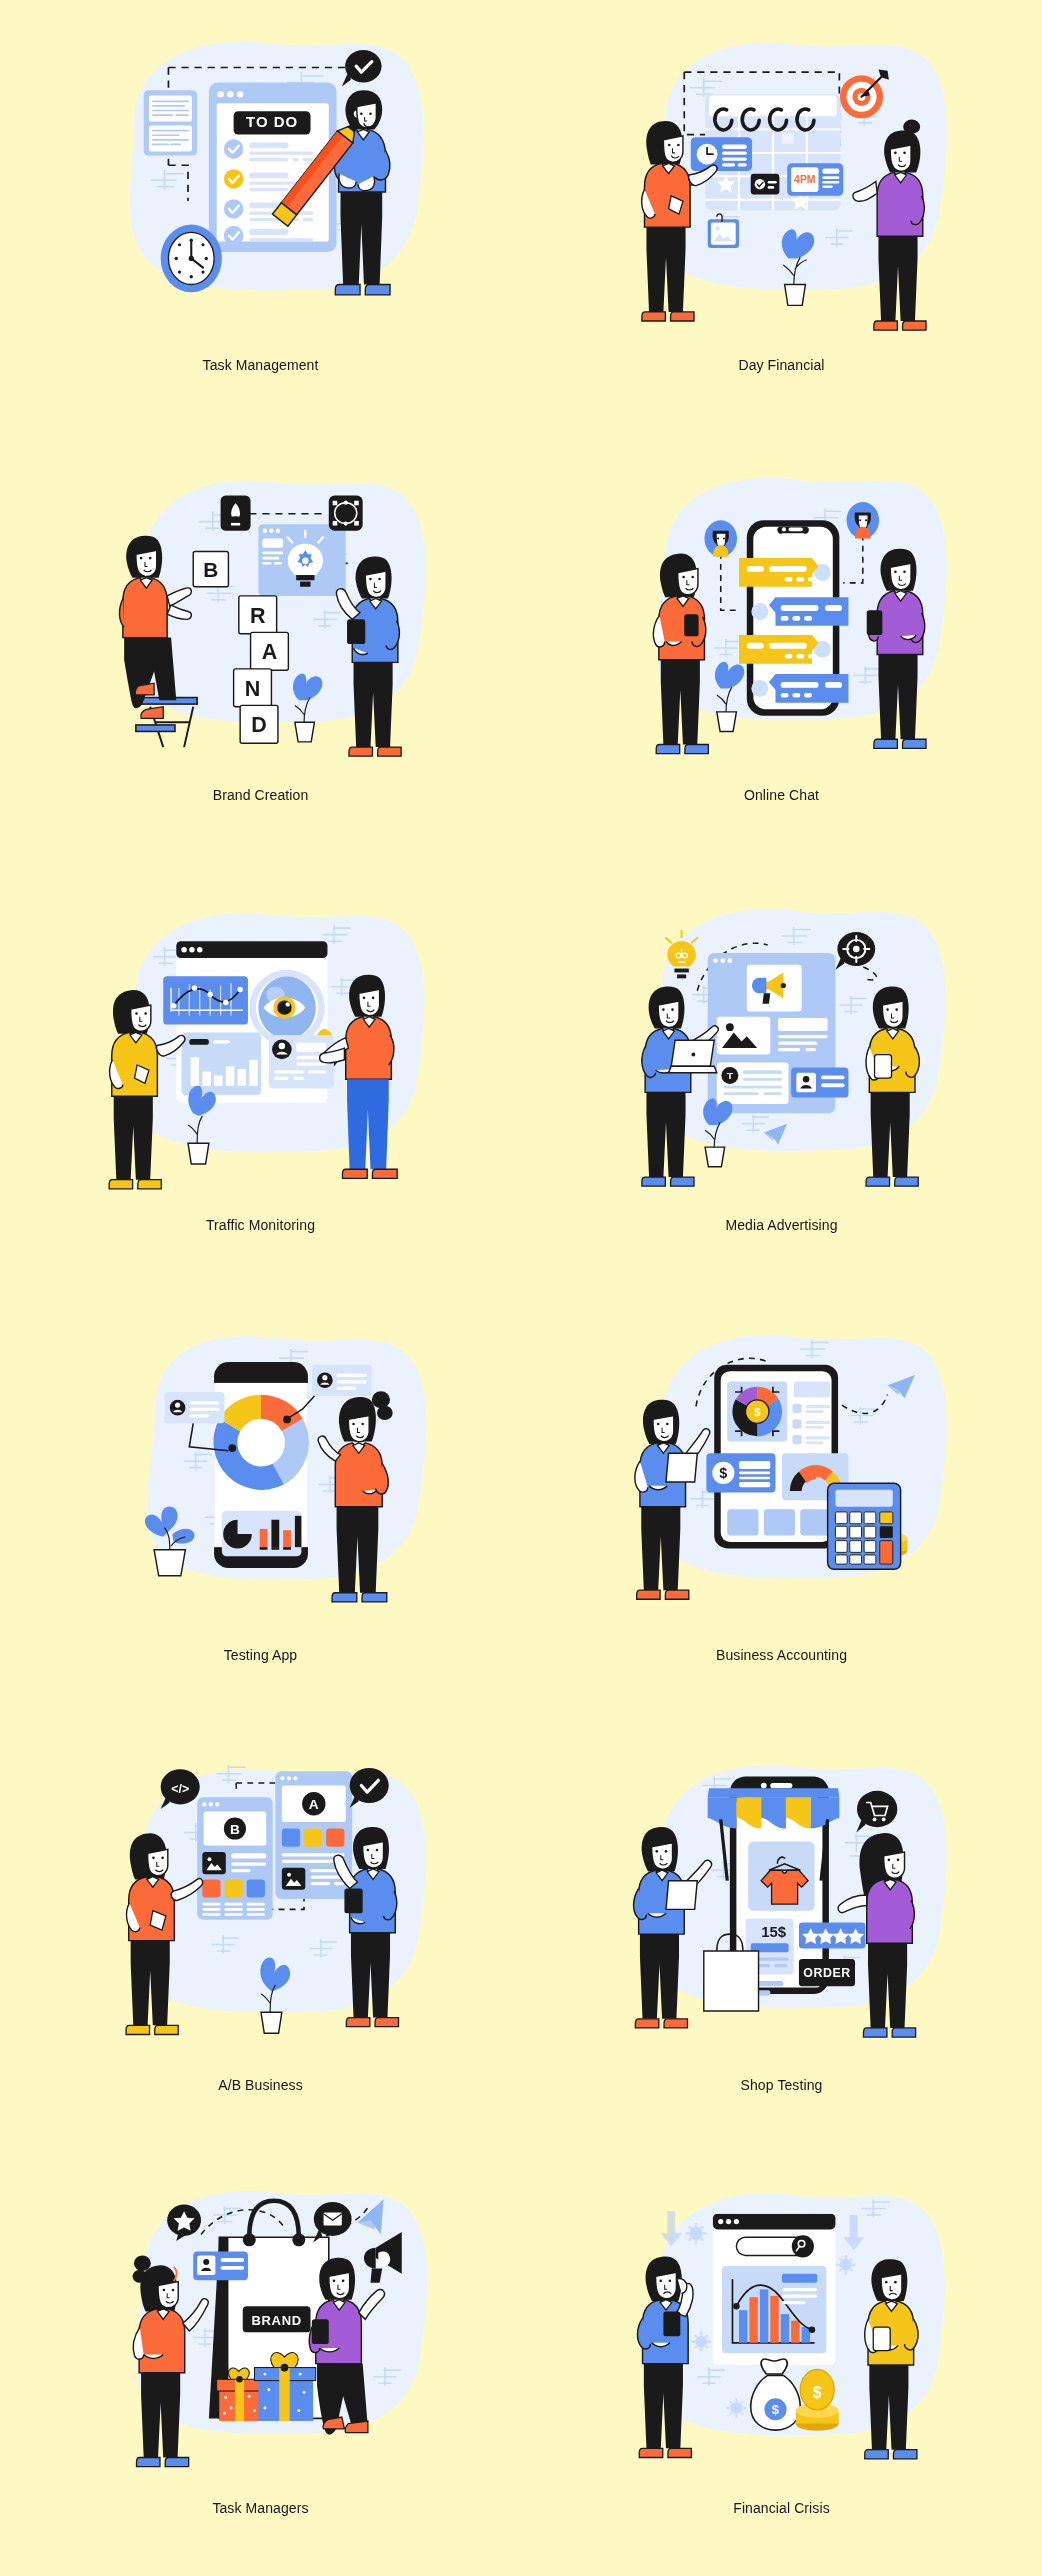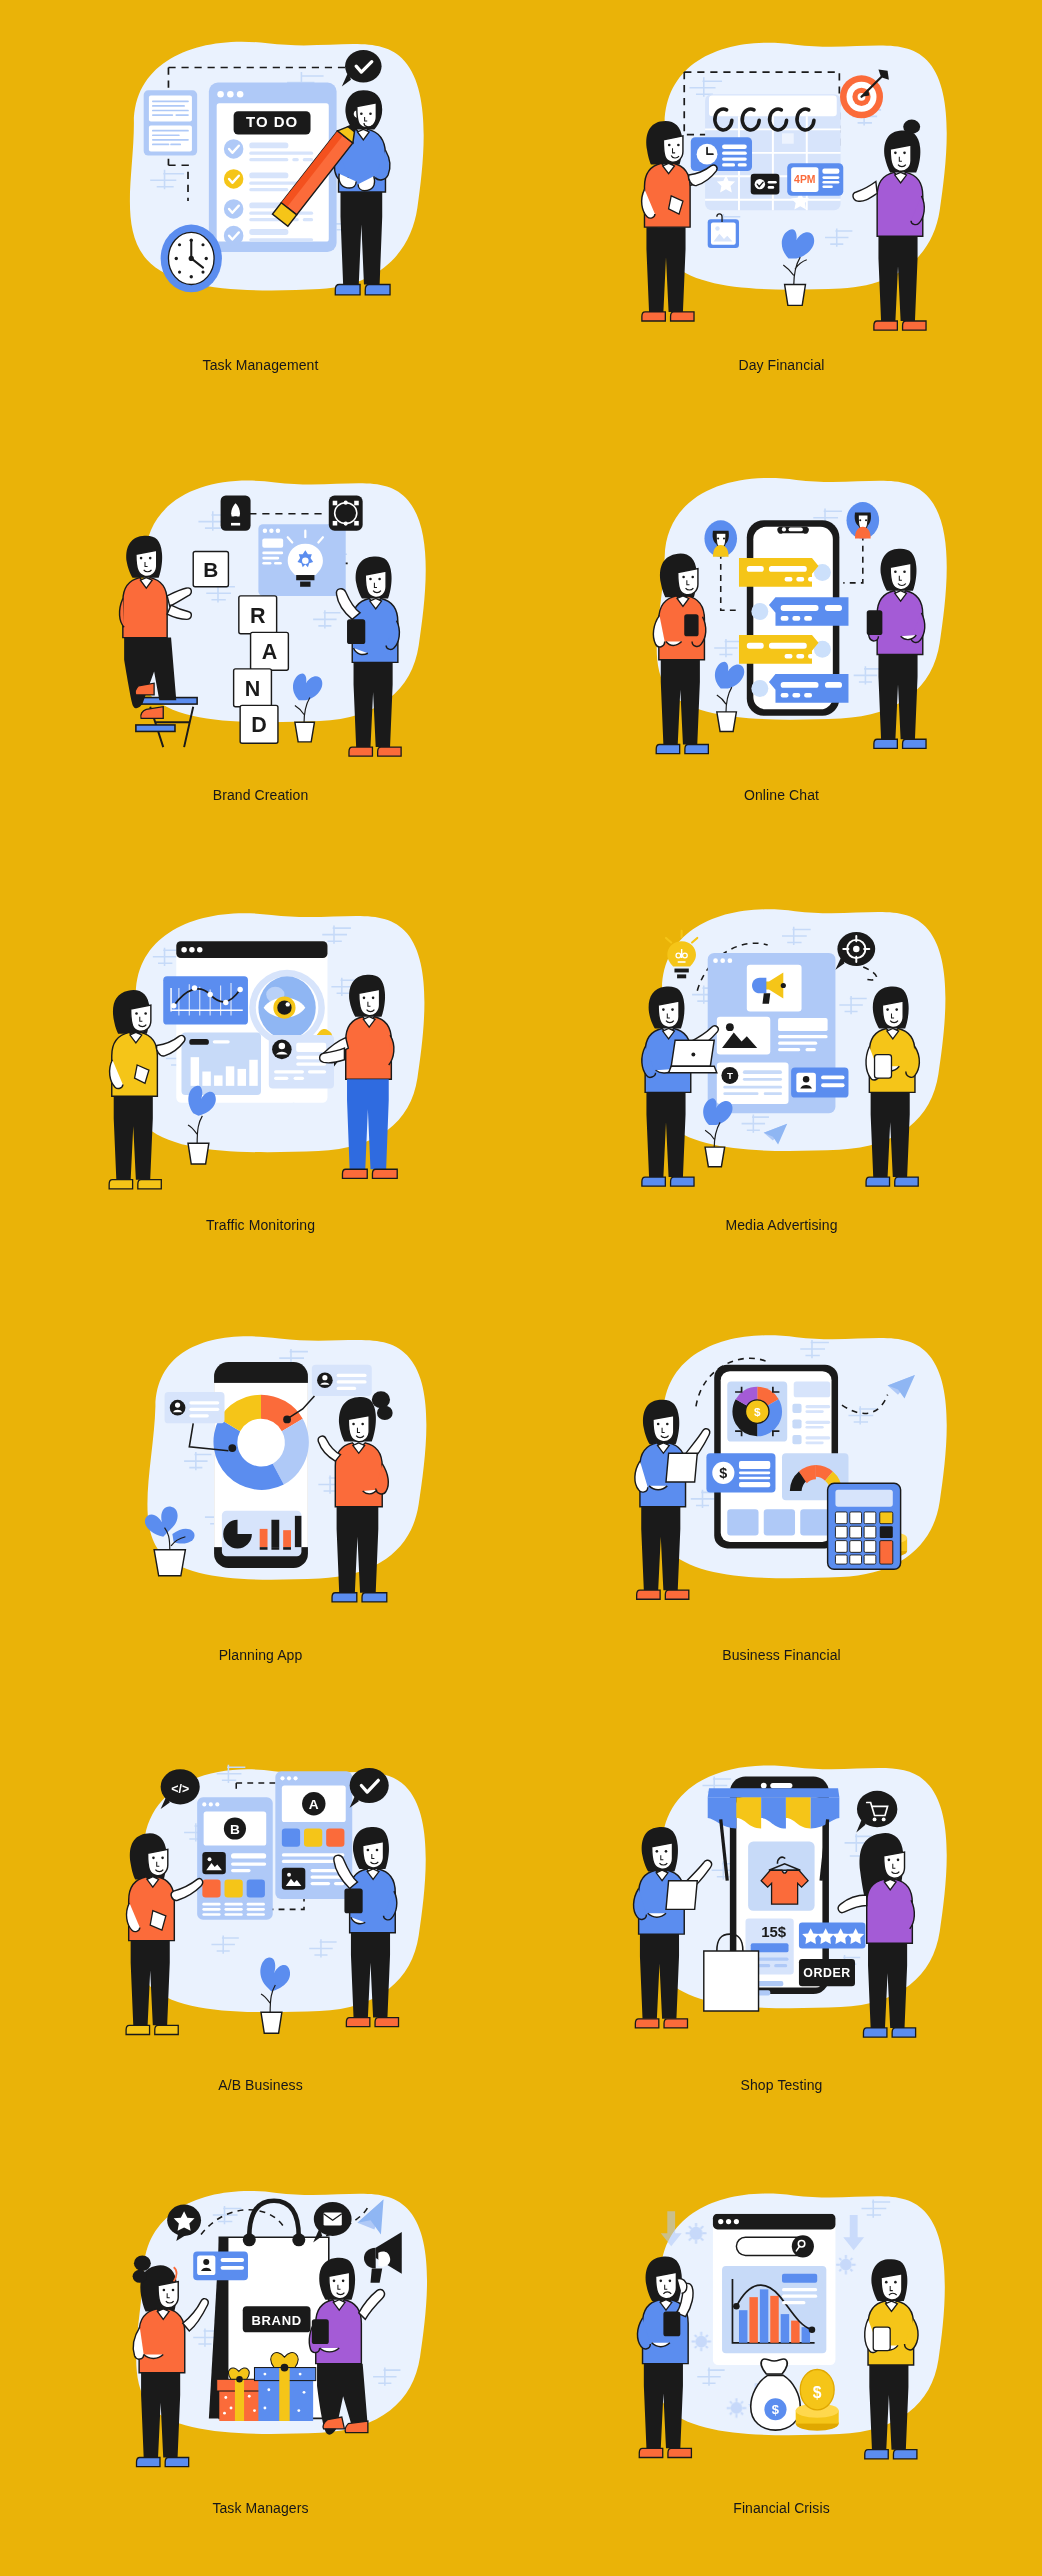--- a/index.html
+++ b/index.html
@@ -2,21 +2,21 @@
 <html style="font-size:10.4px"><head>
 <meta charset="utf-8">
 <style>
   * { box-sizing: border-box; margin:0; padding:0; }
   html,body { background:#ffffff; }
   body {
     width:1042px; height:2576px;
     font-family:"Liberation Sans", sans-serif;
     overflow:hidden;
   }
-  .sheet { width:1042px; height:2576px; position:relative; background:#eab308; }
+  .sheet { width:1042px; height:2576px; position:relative; background:#fef9c3; }
   .grid {
     display:grid;
     grid-template-columns: 521px 521px;
     grid-template-rows: 430px 430px 430px 430px 423px 433px;
   }
   .cell { position:relative; width:521px; }
   .stage {
     position:absolute; left:50%; top:11.7px; transform:translateX(-50%);
     width:378px; height:313px;
   }
@@ -861,21 +861,21 @@
      <path d="M440 216 l-9 4 l9 12 l9 -12Z" fill="#fff" stroke="#1A1A1A" stroke-width="2"></path>
      <path d="M404 244 c-14 -8 -22 -18 -26 -30 c-2 -8 8 -12 12 -4 c6 12 14 20 22 24Z" fill="#fff" stroke="#1A1A1A" stroke-width="2.2"></path>
      <path d="M476 248 c10 16 12 32 6 42 c-4 8 -16 4 -16 -4" fill="#FB6B3A" stroke="#1A1A1A" stroke-width="2.2"></path>
      <path d="M468 288 c-6 8 -16 8 -22 2" fill="#fff" stroke="#1A1A1A" stroke-width="2.2"></path>
      <path d="M406 314 l0 34 l4 98 l24 0 l4 -86 l4 86 l24 0 l4 -98 l0 -34Z" fill="#1A1A1A"></path>
      <path d="M404 446 c-3 0 -5 3 -5 7 l0 7 l38 0 l0 -14Z" fill="#5B8DEF" stroke="#1A1A1A" stroke-width="2"></path>
      <path d="M450 446 c-3 0 -5 3 -5 7 l0 7 l38 0 l0 -14Z" fill="#5B8DEF" stroke="#1A1A1A" stroke-width="2"></path>
    </g>
   </svg>
  </div>
- <div class="caption">Planning App</div>
+ <div class="caption">Testing App</div>
 </div>
 
 <div class="cell">
  <div class="stage">
   <svg viewBox="0 0 580 480" width="378" height="313">
    <path d="M108 170 C112 74 210 40 312 54 C412 66 478 36 516 82 C556 130 542 238 532 306 C522 374 470 418 380 422 C280 426 158 428 116 380 C80 334 104 250 108 170Z" fill="#EAF2FE"></path>
    <g stroke="#C6DAF8" stroke-width="2.4">
      <path d="M318 72h38M334 62h28M326 82h22M336 58v28"></path>
      <path d="M392 174h38M408 164h28M400 184h22M410 160v28"></path>
      <path d="M150 302h36M166 292h26M158 312h20M168 288v28"></path>
@@ -985,21 +985,21 @@
      <path d="M138 238 c12 -16 24 -30 30 -40 c5 -8 14 -2 10 6 c-8 16 -18 32 -28 42Z" fill="#fff" stroke="#1A1A1A" stroke-width="2.2"></path>
      <path d="M72 244 c-10 16 -10 34 -2 44 c4 6 14 4 14 -4" fill="#fff" stroke="#1A1A1A" stroke-width="2.2"></path>
      <path d="M86 282 c8 8 20 8 28 0" fill="#fff" stroke="#1A1A1A" stroke-width="2.2"></path>
      <path d="M116 232 l44 0 l-4 44 l-44 0Z" fill="#fff" stroke="#1A1A1A" stroke-width="2.2"></path>
      <path d="M74 314 l0 34 l4 94 l22 0 l4 -82 l4 82 l22 0 l4 -94 l0 -34Z" fill="#1A1A1A"></path>
      <path d="M72 442 c-3 0 -5 3 -5 7 l0 7 l36 0 l0 -14Z" fill="#FB6B3A" stroke="#1A1A1A" stroke-width="2"></path>
      <path d="M116 442 c-3 0 -5 3 -5 7 l0 7 l36 0 l0 -14Z" fill="#FB6B3A" stroke="#1A1A1A" stroke-width="2"></path>
    </g>
   </svg>
  </div>
- <div class="caption">Business Financial</div>
+ <div class="caption">Business Accounting</div>
 </div>
 
 <div class="cell">
  <div class="stage">
   <svg viewBox="0 0 580 480" width="378" height="313">
    <path d="M110 180 C112 84 208 46 310 60 C410 72 478 42 516 88 C556 136 542 244 532 312 C522 380 470 424 380 428 C280 432 158 434 116 386 C80 340 108 260 110 180Z" fill="#EAF2FE"></path>
    <g stroke="#C6DAF8" stroke-width="2.4">
      <path d="M222 64h38M238 54h28M230 74h22M240 50v28"></path>
      <path d="M172 154h36M188 144h26M180 164h20M190 140v28"></path>
      <path d="M214 326h36M230 316h26M222 336h20M232 312v28"></path>

